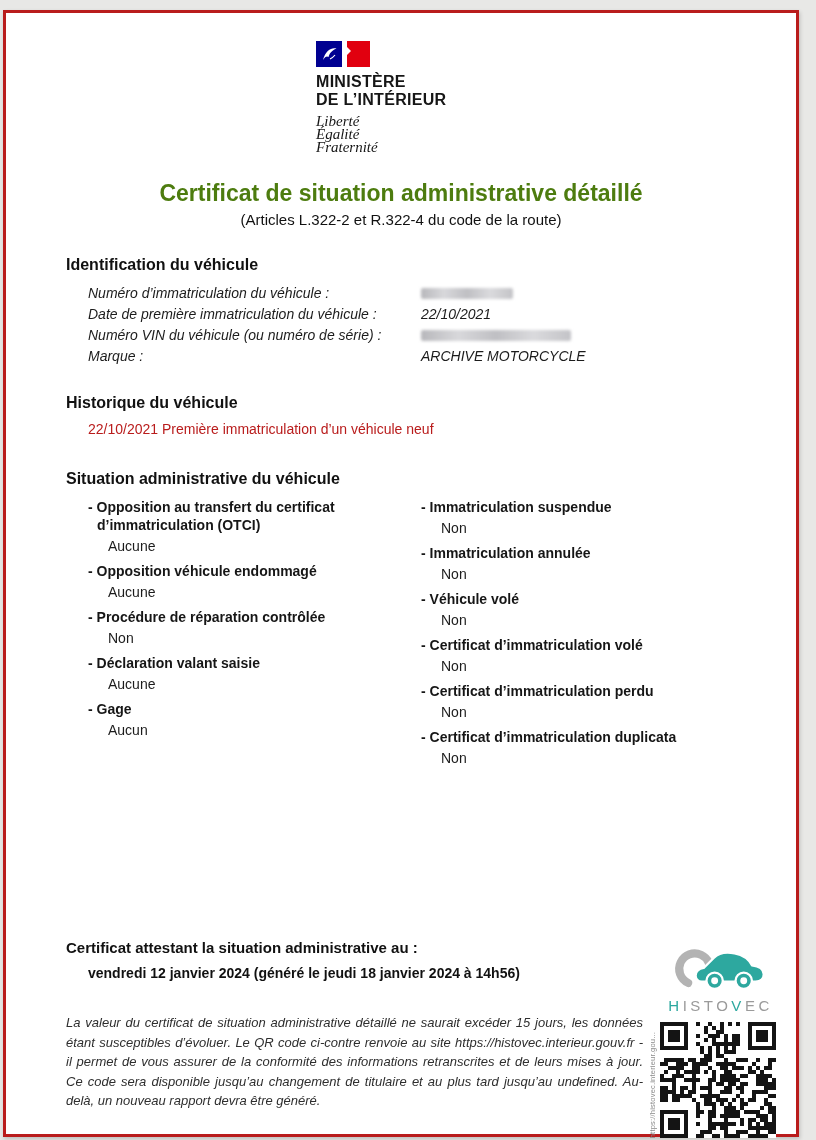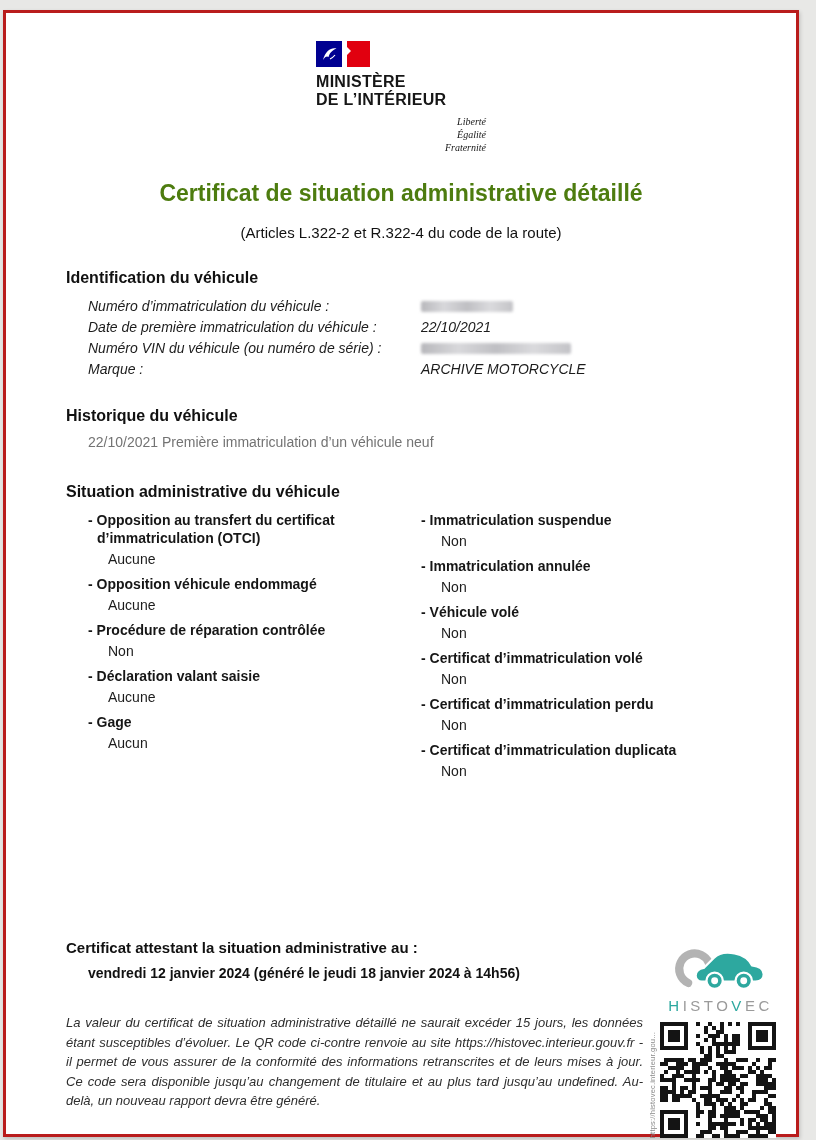--- a/index.html
+++ b/index.html
@@ -11,36 +11,36 @@
   }
   .page{
     position:absolute;left:3px;top:10px;width:790px;height:1121px;
     background:#fff;border:3px solid #b91c1c;
     box-shadow:1px 2px 4px rgba(0,0,0,.18);
   }
   
   .gov-block{width:170px;margin:28px auto 0;text-align:left;}
   .flag{display:block;margin-bottom:5px;}
   .ministry-name{font-weight:bold;font-size:16px;line-height:18px;color:#161616;letter-spacing:.3px;}
-  .motto{margin-top:6px;font-family:"Liberation Serif","DejaVu Serif",serif;font-style:italic;font-size:10px;line-height:13px;color:#161616;text-align:right;}
+  .motto{margin-top:6px;font-family:"Liberation Serif","DejaVu Serif",serif;font-style:italic;font-size:15px;line-height:13px;color:#161616;}
   
   .doc-title{margin-top:26px;text-align:center;font-size:23px;font-weight:bold;color:#4d7c0f;}
-  .doc-subtitle{margin-top:17px;text-align:center;font-size:15px;color:#111;}
+  .doc-subtitle{margin-top:4px;text-align:center;font-size:15px;color:#111;}
   
   .section-heading{margin:28px 0 0 60px;font-size:16px;font-weight:bold;color:#111;}
   .id-rows{margin:8px 0 0 82px;}
   .id-row{display:flex;height:21px;align-items:center;font-size:14px;color:#1c1c1c;font-style:italic;}
   .id-label{width:333px;flex:none;}
   .id-value{flex:1;}
   .redacted{display:inline-block;height:11px;border-radius:2px;vertical-align:middle;
     background:linear-gradient(90deg,#b7b7bb,#d8d8db 25%,#bfbfc3 50%,#dadadd 75%,#c3c3c7);
     filter:blur(1.6px);}
   .redacted.w90{width:92px;}
   .redacted.w150{width:150px;}
-  .hist-entry{margin:9px 0 0 82px;font-size:14px;color:#737373;height:21px;}
+  .hist-entry{margin:9px 0 0 82px;font-size:14px;color:#b91c1c;height:21px;}
   
   .sit-cols{display:flex;margin:10px 0 0 82px;}
   .sit-col-left{width:333px;flex:none;}
   .sit-col-right{flex:1;}
   .sit-item{margin-bottom:7px;}
   .sit-label{font-size:14px;font-weight:bold;color:#161616;line-height:18px;
     padding-left:9px;text-indent:-9px;max-width:300px;}
   .sit-label::before{content:"- ";}
   .sit-value{font-size:14px;color:#1c1c1c;line-height:18px;margin:3px 0 0 20px;text-indent:0;}
   

